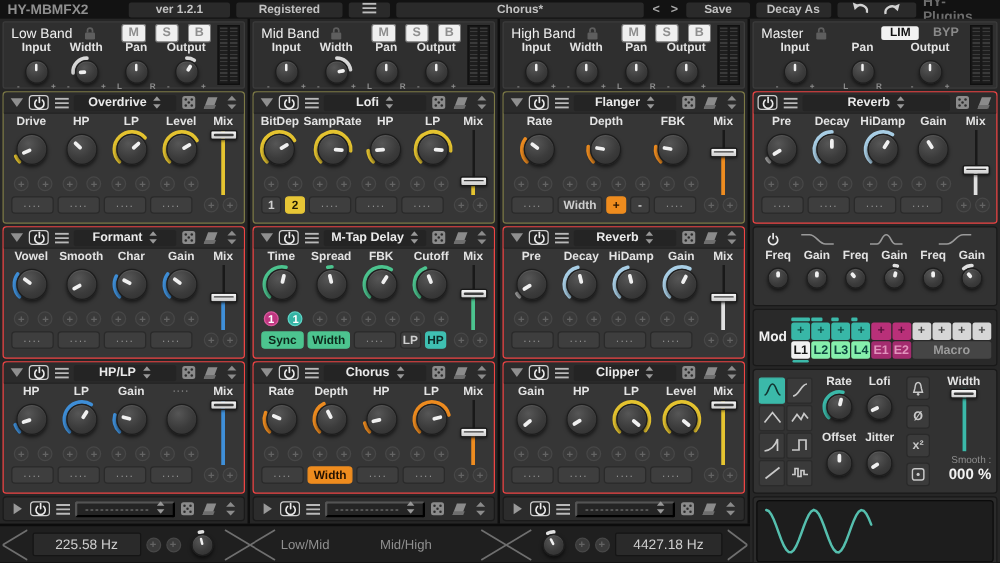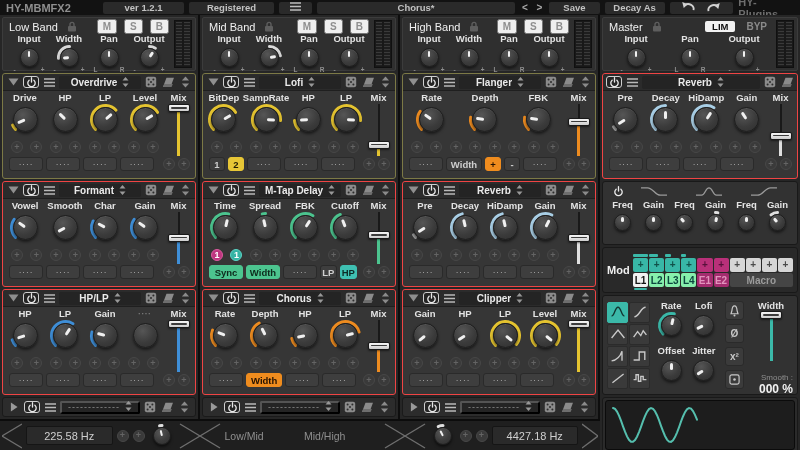--- a/index.html
+++ b/index.html
@@ -132,21 +132,21 @@
   .wcell{background:#3a3a3a;border:1px solid #2b2b2b;border-radius:2px;display:flex;
          align-items:center;justify-content:center;padding:0}
   .wcell.sel{background:#3bb9a9;border-color:#3bb9a9}
   .lfoknobs{flex:1;display:grid;grid-template-columns:1fr 1fr;grid-template-rows:1fr 1fr;gap:0}
   .lk{display:flex;flex-direction:column;align-items:center}
   .iconcol{display:flex;flex-direction:column;gap:4px;justify-content:center}
   .ibtn{width:19px;height:19px;border-radius:3px;background:#3b3b3b;border:1px solid #2a2a2a;
         color:#c9c9c9;display:flex;align-items:center;justify-content:center;font-size:10px;
         font-weight:bold;padding:0;font-family:"Liberation Sans",sans-serif}
   .widthcol{width:44px;display:flex;flex-direction:column;align-items:center}
-  .smoothlbl{font-size:8px;color:#8f8f8f;margin-top:12px;align-self:flex-end}
+  .smoothlbl{font-size:8px;color:#8f8f8f;margin-top:2px;align-self:flex-end}
   .smoothval{font-size:12px;font-weight:bold;color:#f2f2f2;align-self:flex-end}
   #wave-panel{flex:1;padding:2px;background:#2b2b2b}
   .wavebox{width:100%;height:100%;background:#1d1d1d;border:1px solid #0b0b0b;border-radius:3px;
            display:flex;align-items:center}
 </style>
 </head>
 <body>
 
 <div id="root">
 

